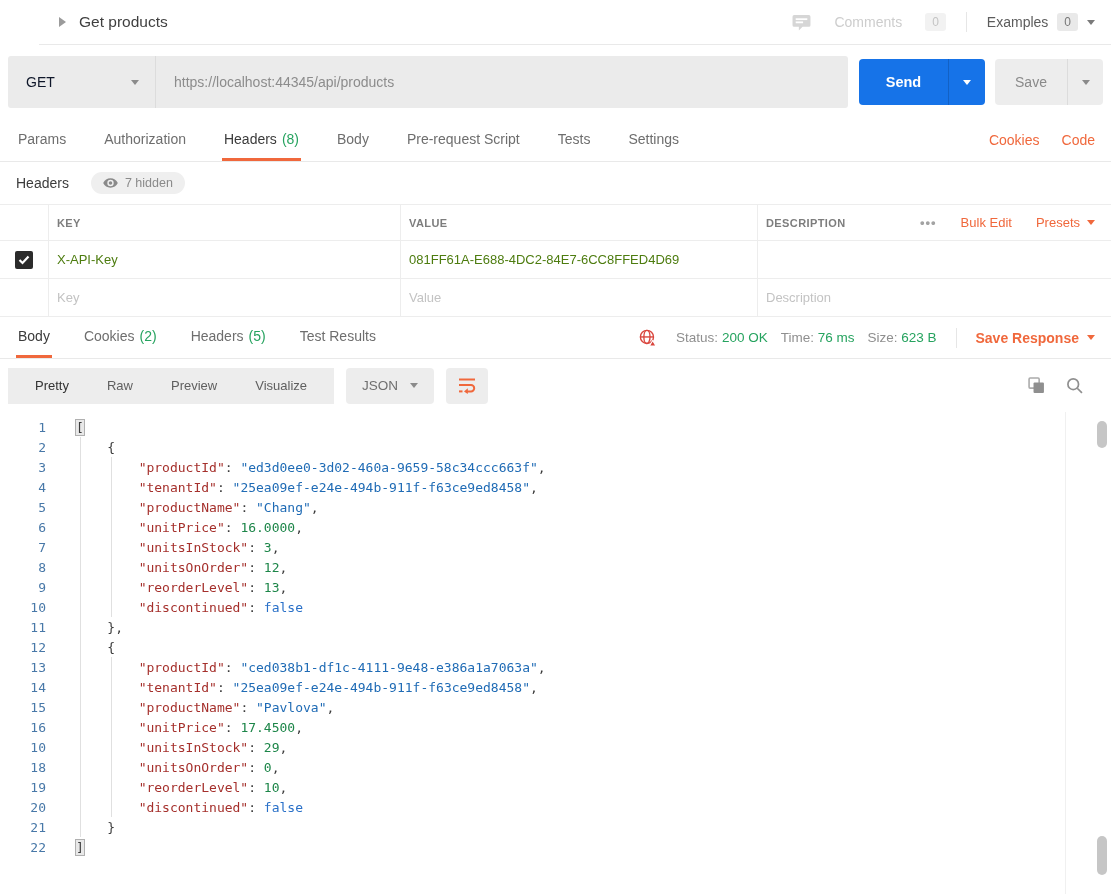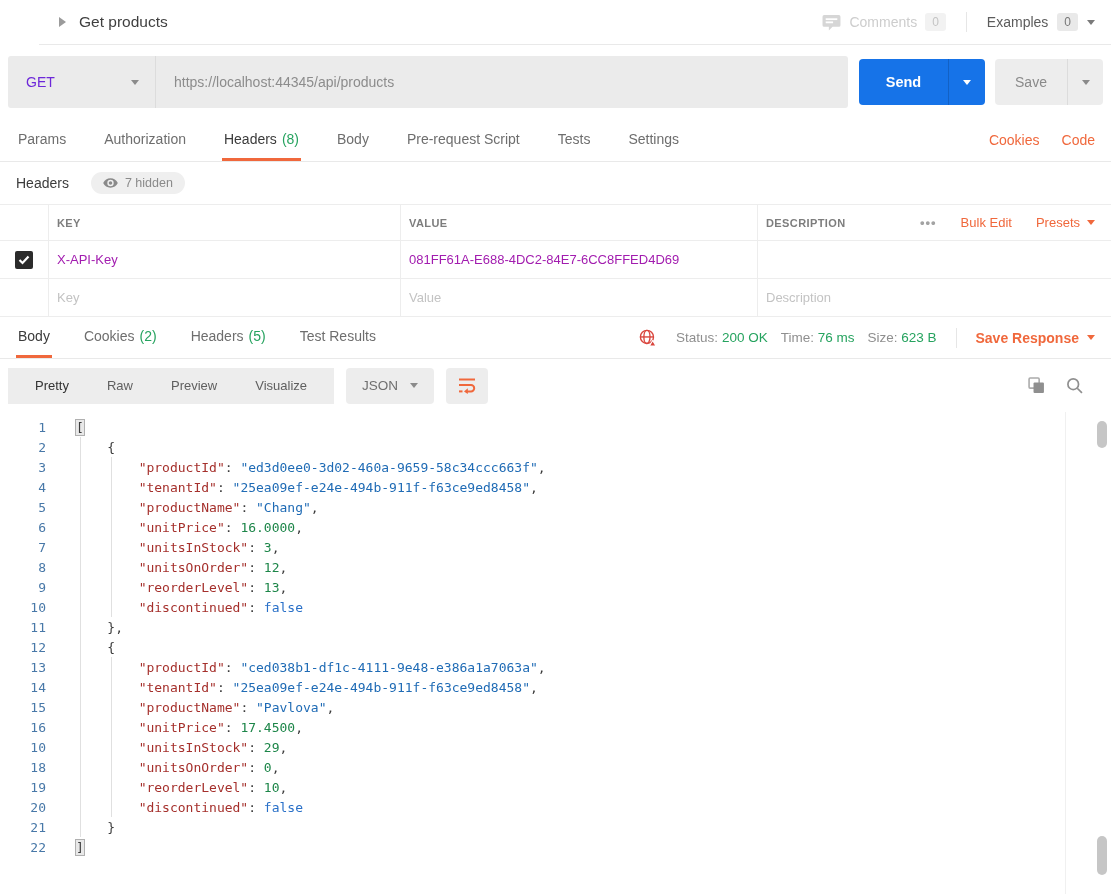--- a/index.html
+++ b/index.html
@@ -5,33 +5,33 @@
   * { margin:0; padding:0; box-sizing:border-box; }
   html,body { width:1111px; height:894px; overflow:hidden; background:#fff;
     font-family:"Liberation Sans", sans-serif; color:#3c3c3c; }
 
   
   .topbar { height:45px; border-bottom:1px solid #e9e9e9; display:flex; align-items:center; padding:0 16px;margin-left:39px; }
   .disclosure { width:0; height:0; border-top:5px solid transparent; border-bottom:5px solid transparent;
     border-left:7px solid #9b9b9b; margin-left:4px; cursor:pointer; }
   .req-title { margin-left:13px; font-size:15.5px; color:#3f3f3f; }
   .topbar-right { margin-left:auto; display:flex; align-items:center; }
-  .comments { display:flex; align-items:center; gap:8px; color:#cdcdcd; font-size:14px; }
+  .comments { display:flex; align-items:center; gap:23px; color:#cdcdcd; font-size:14px; }
   .badge { background:#e9e9e9; color:#777; border-radius:3px; font-size:12px; padding:2px 7px; }
   .badge-light { background:#f2f2f2; color:#c4c4c4; }
   .vdiv { width:1px; height:20px; background:#e6e6e6; margin:0 20px; }
   .examples { display:flex; align-items:center; gap:9px; color:#5c5c5c; font-size:14px; }
   .caret { width:0; height:0; border-left:4.5px solid transparent; border-right:4.5px solid transparent;
     border-top:5.5px solid currentColor; display:inline-block; }
 
   
   .reqbar { height:74px; display:flex; align-items:center; padding:0 8px; }
   .urlgroup { flex:1; height:52px; background:#ebebeb; border-radius:3px; display:flex; align-items:stretch; }
   .method { width:148px; display:flex; align-items:center; justify-content:space-between;
-    padding:0 16px 0 18px; border-right:1px solid #dcdcdc; color:#6d28d9; font-size:14px; cursor:pointer; }
+    padding:0 16px 0 18px; border-right:1px solid #dcdcdc; color:#0f172a; font-size:14px; cursor:pointer; }
   .method .caret { color:#8b8b8b; }
   .urlfield { flex:1; border:none; background:transparent; outline:none; padding:0 18px;
     font-size:14px; color:#8c8c8c; font-family:"Liberation Sans",sans-serif; }
   .splitbtn { display:flex; height:46px; margin-left:11px; }
   .send-main { width:89px; background:#1673e8; color:#fff; font-size:14.5px; font-weight:bold;
     border:none; border-radius:4px 0 0 4px; cursor:pointer; font-family:"Liberation Sans",sans-serif; }
   .send-caret { width:37px; background:#1673e8; border:none; border-left:1px solid rgba(0,0,0,.15);
     border-radius:0 4px 4px 0; display:flex; align-items:center; justify-content:center; color:#fff; cursor:pointer; }
   .save-main { width:72px; background:#ededed; color:#8a8a8a; font-size:14px; border:none;
     border-radius:4px 0 0 4px; cursor:pointer; font-family:"Liberation Sans",sans-serif; }
@@ -59,21 +59,21 @@
   .tdata { height:38px; }
   .c0 { width:48px; display:flex; align-items:center; justify-content:center; align-self:stretch; }
   .c1 { width:352px; padding-left:8px; align-self:stretch; display:flex; align-items:center; border-left:1px solid #ededed; }
   .c2 { width:357px; padding-left:8px; align-self:stretch; display:flex; align-items:center; border-left:1px solid #ededed; }
   .c3 { flex:1; padding-left:8px; align-self:stretch; display:flex; align-items:center; border-left:1px solid #ededed; }
   .thead .colhdr { font-size:11px; font-weight:bold; color:#7d7d7d; letter-spacing:.4px; }
   .thead .c3 { flex:0 0 120px; }
   .thead .controls { margin-left:auto; display:flex; align-items:center; gap:24px; padding-right:16px; }
   .dots { color:#a3a3a3; font-size:13px; font-weight:bold; letter-spacing:1px; cursor:pointer; }
   .presets { display:flex; align-items:center; gap:7px; }
-  .cell-text { font-size:13px; color:#a21caf; }
+  .cell-text { font-size:13px; color:#4d7c0f; }
   .ph { color:#c3c3c3; }
   .checkbox { width:18px; height:18px; background:#2b2b2b; border-radius:2px; display:flex;
     align-items:center; justify-content:center; cursor:pointer; }
 
   
   .resp-meta { height:42px; border-bottom:1px solid #e9e9e9; display:flex; align-items:stretch; padding:0 16px; }
   .resp-meta .tab { margin-right:30px; }
   .meta-right { margin-left:auto; display:flex; align-items:center; gap:13px; }
   .stat { font-size:13.5px; color:#8f8f8f; }
   .stat b { font-weight:normal; color:#26a35f; }

